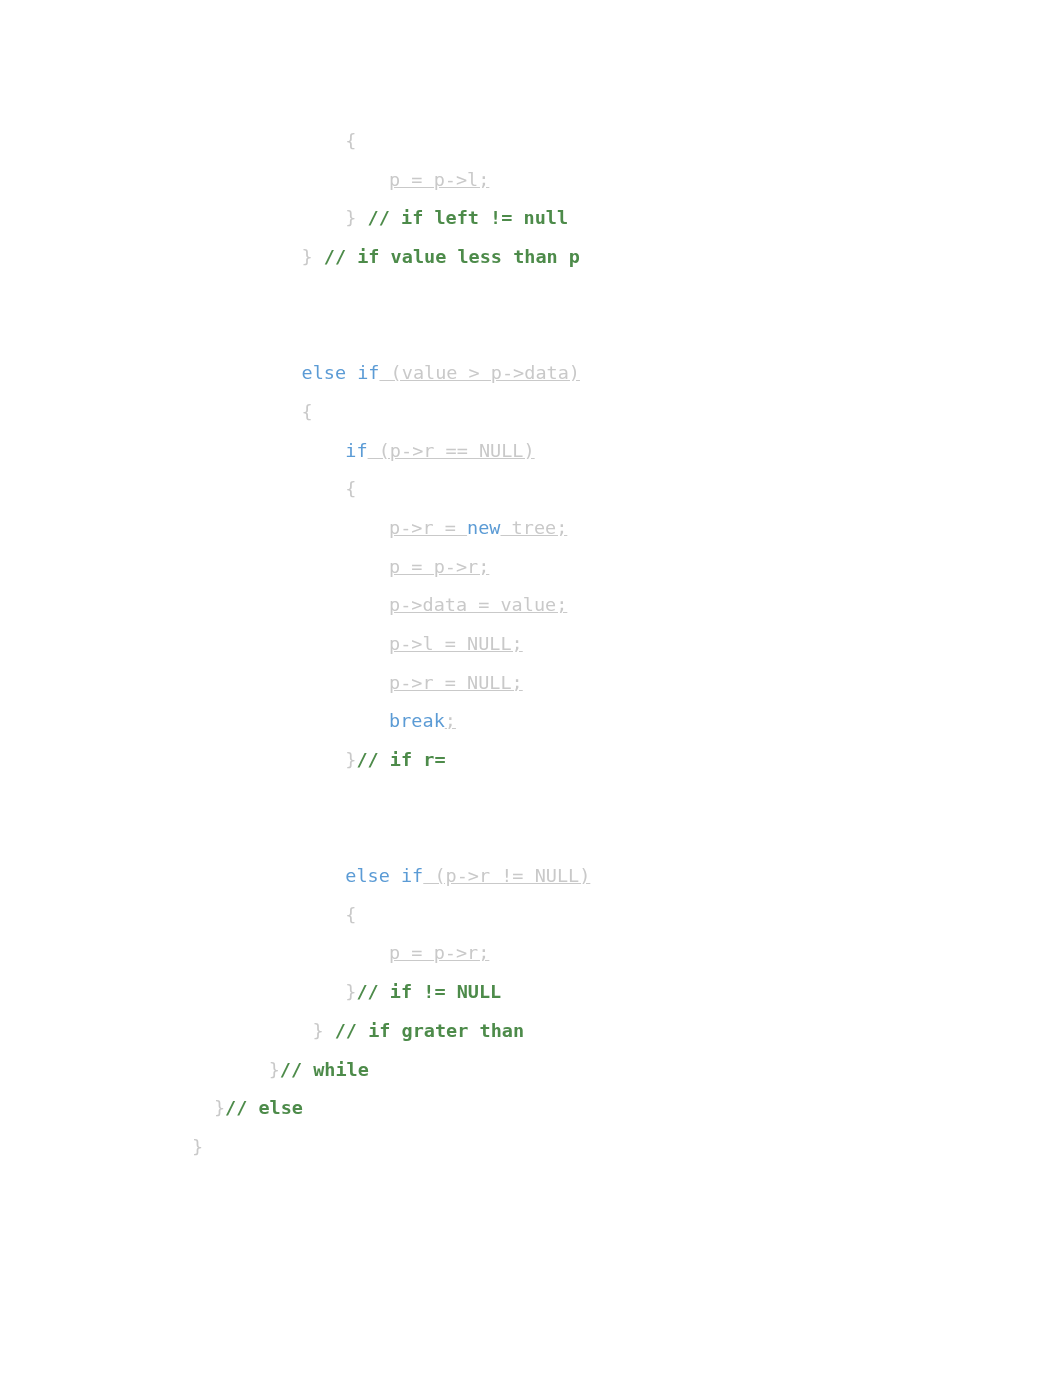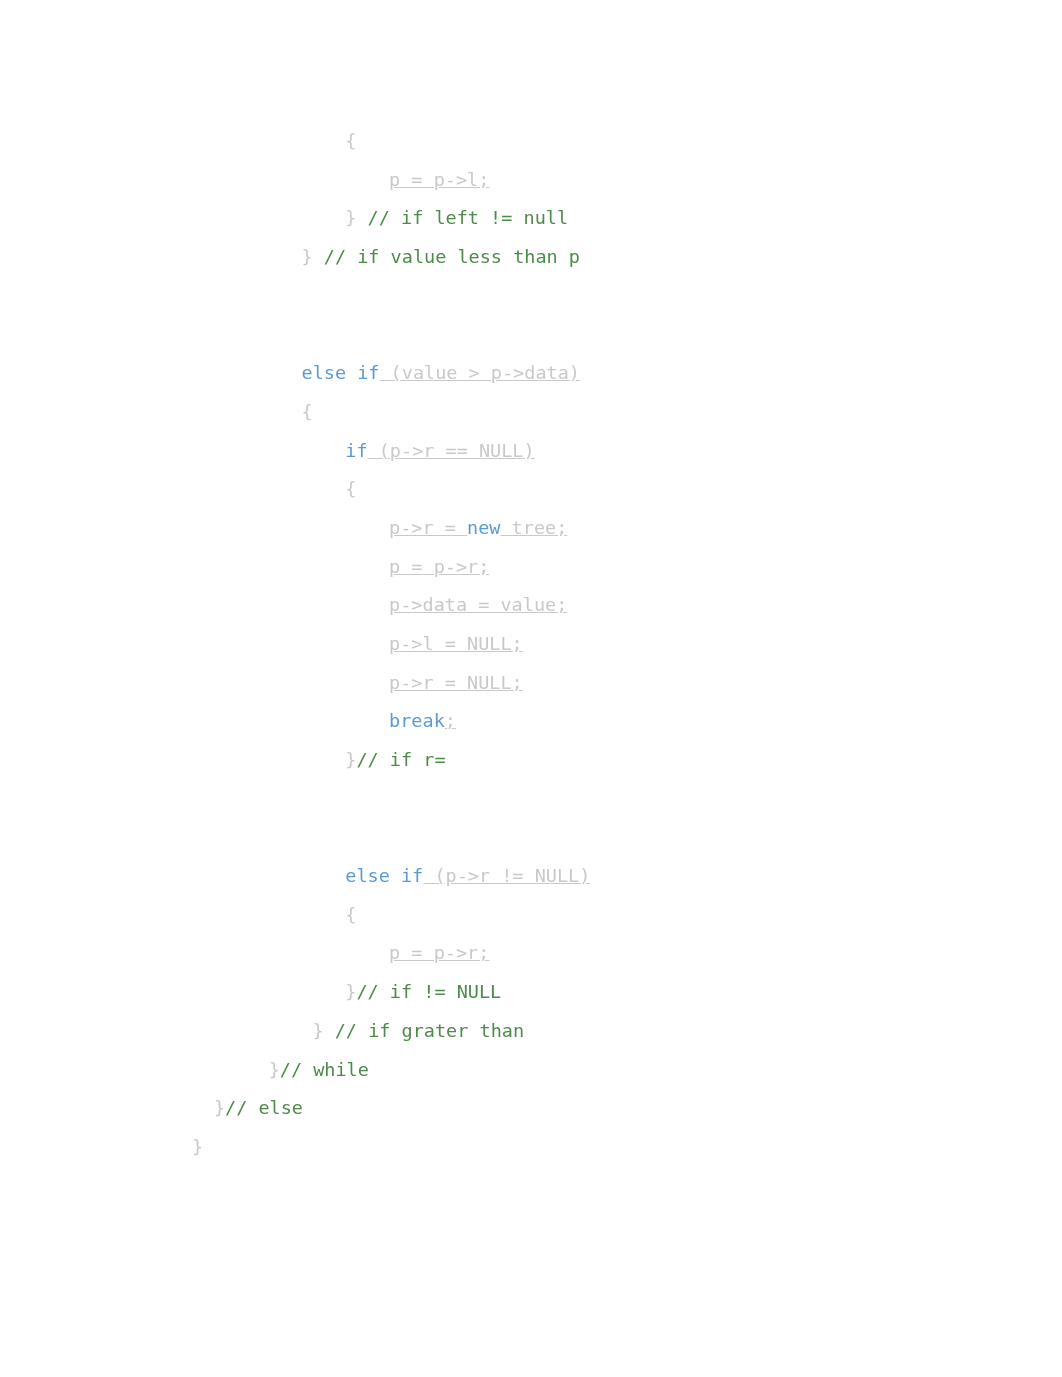--- a/index.html
+++ b/index.html
@@ -46,18 +46,18 @@
   .code-line.blank {
     color: transparent;
   }
 
   
   .tok-plain    { color: #c9c9c9; }
   .tok-punct    { color: #c9c9c9; }
   .tok-keyword  { color: #5b9bd5; }
   .tok-comment  { color: #4d8b4a; }
 </style>
-<style>.tok-plain{color:#c9c9c9;text-decoration:underline;}.tok-punct{color:#c9c9c9;}.tok-keyword{color:#5b9bd5;}.tok-comment{color:#4d8b4a;}#code-listing{font-size:18.5px;line-height:38.7px;}.code-line{font-size:18.5px;line-height:38.7px;height:38.7px;}</style></head>
+<style>.tok-plain{color:#c9c9c9;text-decoration:underline;}.tok-punct{color:#c9c9c9;}.tok-keyword{color:#5b9bd5;}.tok-comment{color:#4d8b4a;font-weight:bold;}#code-listing{font-size:18.5px;line-height:38.7px;}.code-line{font-size:18.5px;line-height:38.7px;height:38.7px;}</style></head>
 <body style="background: rgb(255, 255, 255);">
 
 <div id="page" style="background: rgb(255, 255, 255);">
   <div id="code-listing"><div class="code-line"><span style="display: inline-block; width: 153.3px;"></span><span class="tok-punct">{</span></div><div class="code-line"><span style="display: inline-block; width: 197.1px;"></span><span class="tok-plain">p = p-&gt;l;</span></div><div class="code-line"><span style="display: inline-block; width: 153.3px;"></span><span class="tok-punct">} </span><span class="tok-comment">// if left != null</span></div><div class="code-line"><span style="display: inline-block; width: 109.5px;"></span><span class="tok-punct">} </span><span class="tok-comment">// if value less than p</span></div><div class="code-line blank">&nbsp;</div><div class="code-line blank">&nbsp;</div><div class="code-line"><span style="display: inline-block; width: 109.5px;"></span><span class="tok-keyword">else if</span><span class="tok-plain"> (value &gt; p-&gt;data)</span></div><div class="code-line"><span style="display: inline-block; width: 109.5px;"></span><span class="tok-punct">{</span></div><div class="code-line"><span style="display: inline-block; width: 153.3px;"></span><span class="tok-keyword">if</span><span class="tok-plain"> (p-&gt;r == NULL)</span></div><div class="code-line"><span style="display: inline-block; width: 153.3px;"></span><span class="tok-punct">{</span></div><div class="code-line"><span style="display: inline-block; width: 197.1px;"></span><span class="tok-plain">p-&gt;r = </span><span class="tok-keyword">new</span><span class="tok-plain"> tree;</span></div><div class="code-line"><span style="display: inline-block; width: 197.1px;"></span><span class="tok-plain">p = p-&gt;r;</span></div><div class="code-line"><span style="display: inline-block; width: 197.1px;"></span><span class="tok-plain">p-&gt;data = value;</span></div><div class="code-line"><span style="display: inline-block; width: 197.1px;"></span><span class="tok-plain">p-&gt;l = NULL;</span></div><div class="code-line"><span style="display: inline-block; width: 197.1px;"></span><span class="tok-plain">p-&gt;r = NULL;</span></div><div class="code-line"><span style="display: inline-block; width: 197.1px;"></span><span class="tok-keyword">break</span><span class="tok-plain">;</span></div><div class="code-line"><span style="display: inline-block; width: 153.3px;"></span><span class="tok-punct">}</span><span class="tok-comment">// if r=</span></div><div class="code-line blank">&nbsp;</div><div class="code-line blank">&nbsp;</div><div class="code-line"><span style="display: inline-block; width: 153.3px;"></span><span class="tok-keyword">else if</span><span class="tok-plain"> (p-&gt;r != NULL)</span></div><div class="code-line"><span style="display: inline-block; width: 153.3px;"></span><span class="tok-punct">{</span></div><div class="code-line"><span style="display: inline-block; width: 197.1px;"></span><span class="tok-plain">p = p-&gt;r;</span></div><div class="code-line"><span style="display: inline-block; width: 153.3px;"></span><span class="tok-punct">}</span><span class="tok-comment">// if != NULL</span></div><div class="code-line"><span style="display: inline-block; width: 120.45px;"></span><span class="tok-punct">} </span><span class="tok-comment">// if grater than</span></div><div class="code-line"><span style="display: inline-block; width: 76.65px;"></span><span class="tok-punct">}</span><span class="tok-comment">// while</span></div><div class="code-line"><span style="display: inline-block; width: 21.9px;"></span><span class="tok-punct">}</span><span class="tok-comment">// else</span></div><div class="code-line"><span style="display: inline-block; width: 0px;"></span><span class="tok-punct">}</span></div></div>
 </div>
 
 </body></html>

